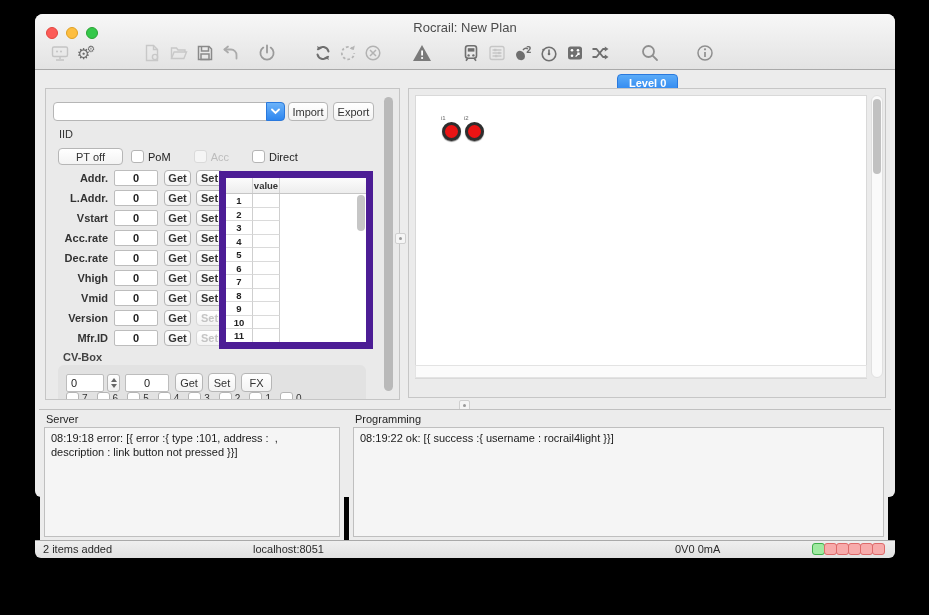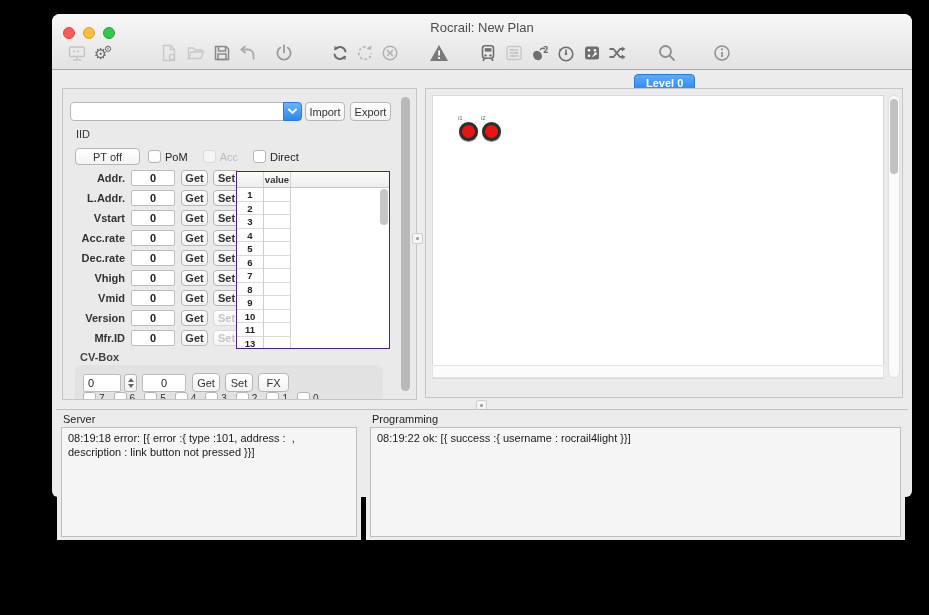--- a/index.html
+++ b/index.html
@@ -1,17 +1,17 @@
 <!DOCTYPE html>
 <html style="--error: #e60000; --sensor: #ea1414; --ind-green: #9fe9a0; --ind-red: #f7abab;"><head>
 <meta charset="utf-8">
 <style>
   html,body{margin:0;padding:0;width:929px;height:615px;background:#000;overflow:hidden;
     font-family:"Liberation Sans",sans-serif;}
-  .window{position:absolute;left:52px;top:14px;width:860px;height:483px;background:#ececec;
+  .window{position:absolute;left:35px;top:14px;width:860px;height:483px;background:#ececec;
     border-radius:8px 8px 6px 6px;box-shadow:0 12px 34px rgba(0,0,0,.75),0 0 0 1px rgba(0,0,0,.55);}
   
   .titlebar{position:absolute;top:0;left:0;right:0;height:55px;border-radius:8px 8px 0 0;
     background:linear-gradient(#f7f7f7,#e3e3e3);border-bottom:1px solid #a9a9a9;}
   .traffic{position:absolute;top:13px;left:11px;display:flex;gap:8px;}
   .light{width:12px;height:12px;border-radius:50%;}
   .light.r{background:#fc5b57;border:1px solid #e2463f;box-sizing:border-box;}
   .light.y{background:#fdbe40;border:1px solid #dfa023;box-sizing:border-box;}
   .light.g{background:#34c84a;border:1px solid #2aa334;box-sizing:border-box;}
   .window-title{position:absolute;top:6px;left:0;right:0;text-align:center;font-size:13px;color:#4c4c4c;}
@@ -41,34 +41,34 @@
     display:flex;align-items:center;justify-content:center;}
   .btn-import{position:absolute;left:242px;top:13px;width:40px;height:19px;}
   .btn-export{position:absolute;left:287px;top:13px;width:41px;height:19px;text-align:right;}
   .iid-label{position:absolute;left:13px;top:39px;font-size:11px;color:#333;}
   .iid-field{position:absolute;left:35px;top:34px;width:295px;height:21px;background:#fff;
     border:1px solid #6aa7e8;border-radius:2px;box-shadow:0 0 0 3px rgba(106,167,232,.45);
     box-sizing:border-box;display:flex;align-items:center;}
   .caret{width:1px;height:15px;background:#9a9a9a;margin-left:6px;}
   .iid-text{font-size:13px;font-weight:bold;color:var(--error);margin-left:4px;}
   .pt-btn{position:absolute;left:12px;top:59px;width:65px;height:17px;}
-  .opts{position:absolute;left:85px;top:59px;display:flex;gap:15px;height:17px;align-items:center;}
+  .opts{position:absolute;left:85px;top:59px;display:flex;gap:23px;height:17px;align-items:center;}
   .opt{display:flex;align-items:center;gap:4px;}
   .cb{width:13px;height:13px;background:#fff;border:1px solid #b5b5b5;border-radius:3px;box-sizing:border-box;}
   .cb.disabled{border-color:#dadada;background:#f5f5f5;}
   .opt-label{font-size:11px;color:#222;}
   .opt-label.disabled{color:#bcbcbc;}
   .form-rows{position:absolute;left:8px;top:81px;font-weight:bold;}
   .fr{display:flex;align-items:center;height:16px;margin-bottom:4px;}
   .fr-label{width:54px;text-align:right;margin-right:6px;font-size:11px;color:#333;}
   .fr-field{width:44px;height:16px;margin-right:6px;}
   .fr-btn{width:27px;height:16px;margin-right:5px;}
   
   .cv-table{position:absolute;left:173px;top:82px;width:154px;height:178px;background:#fff;
-    border:1px solid #4c1d95;overflow:hidden;box-sizing:border-box;}
+    border:7px solid #4c1d95;overflow:hidden;box-sizing:border-box;}
   .cvt-head{height:15px;border-bottom:1px solid #c6c6c6;background:linear-gradient(#fcfcfc,#ededed);display:flex;}
   .cvt-head-num{width:27px;border-right:1px solid #d2d2d2;box-sizing:border-box;}
   .cvt-head-val{width:27px;border-right:1px solid #d2d2d2;box-sizing:border-box;font-size:9.5px;
     font-weight:bold;color:#333;text-align:center;line-height:15px;}
   .cvt-row{display:flex;height:13.5px;}
   .cvt-num{width:27px;border-right:1px solid #cfcfcf;border-bottom:1px solid #dadada;box-sizing:border-box;
     font-size:9.5px;font-weight:bold;color:#222;text-align:center;line-height:13px;}
   .cvt-val{width:27px;border-right:1px solid #cfcfcf;border-bottom:1px solid #dadada;box-sizing:border-box;}
   .cvt-sb{position:absolute;right:1px;top:17px;width:8px;height:36px;background:#c6c6c6;border-radius:4px;}
   
@@ -567,14 +567,33 @@
 
   <div class="log-panel log-server">
     <span class="log-title">Server</span>
     <div class="log-body">08:19:18 error: [{ error :{ type :101, address :  , description : link button not pressed }}]</div>
   </div>
   <div class="log-panel log-controller">
     <span class="log-title">Programming</span>
     <div class="log-body">08:19:22 ok: [{ success :{ username : rocrail4light }}]</div>
   </div>
 
+  <div class="statusbar">
+    <span class="sb-items">2 items added</span>
+    <span class="sb-host">localhost:8051</span>
+    <span class="sb-power">0V0 0mA</span>
+    <div class="indicators">
+
+        <div class="ind green"></div>
+
+        <div class="ind red"></div>
+
+        <div class="ind red"></div>
+
+        <div class="ind red"></div>
+
+        <div class="ind red"></div>
+
+        <div class="ind red"></div>
+      </div>
+  </div>
 
 </div>
 
 </body></html>

